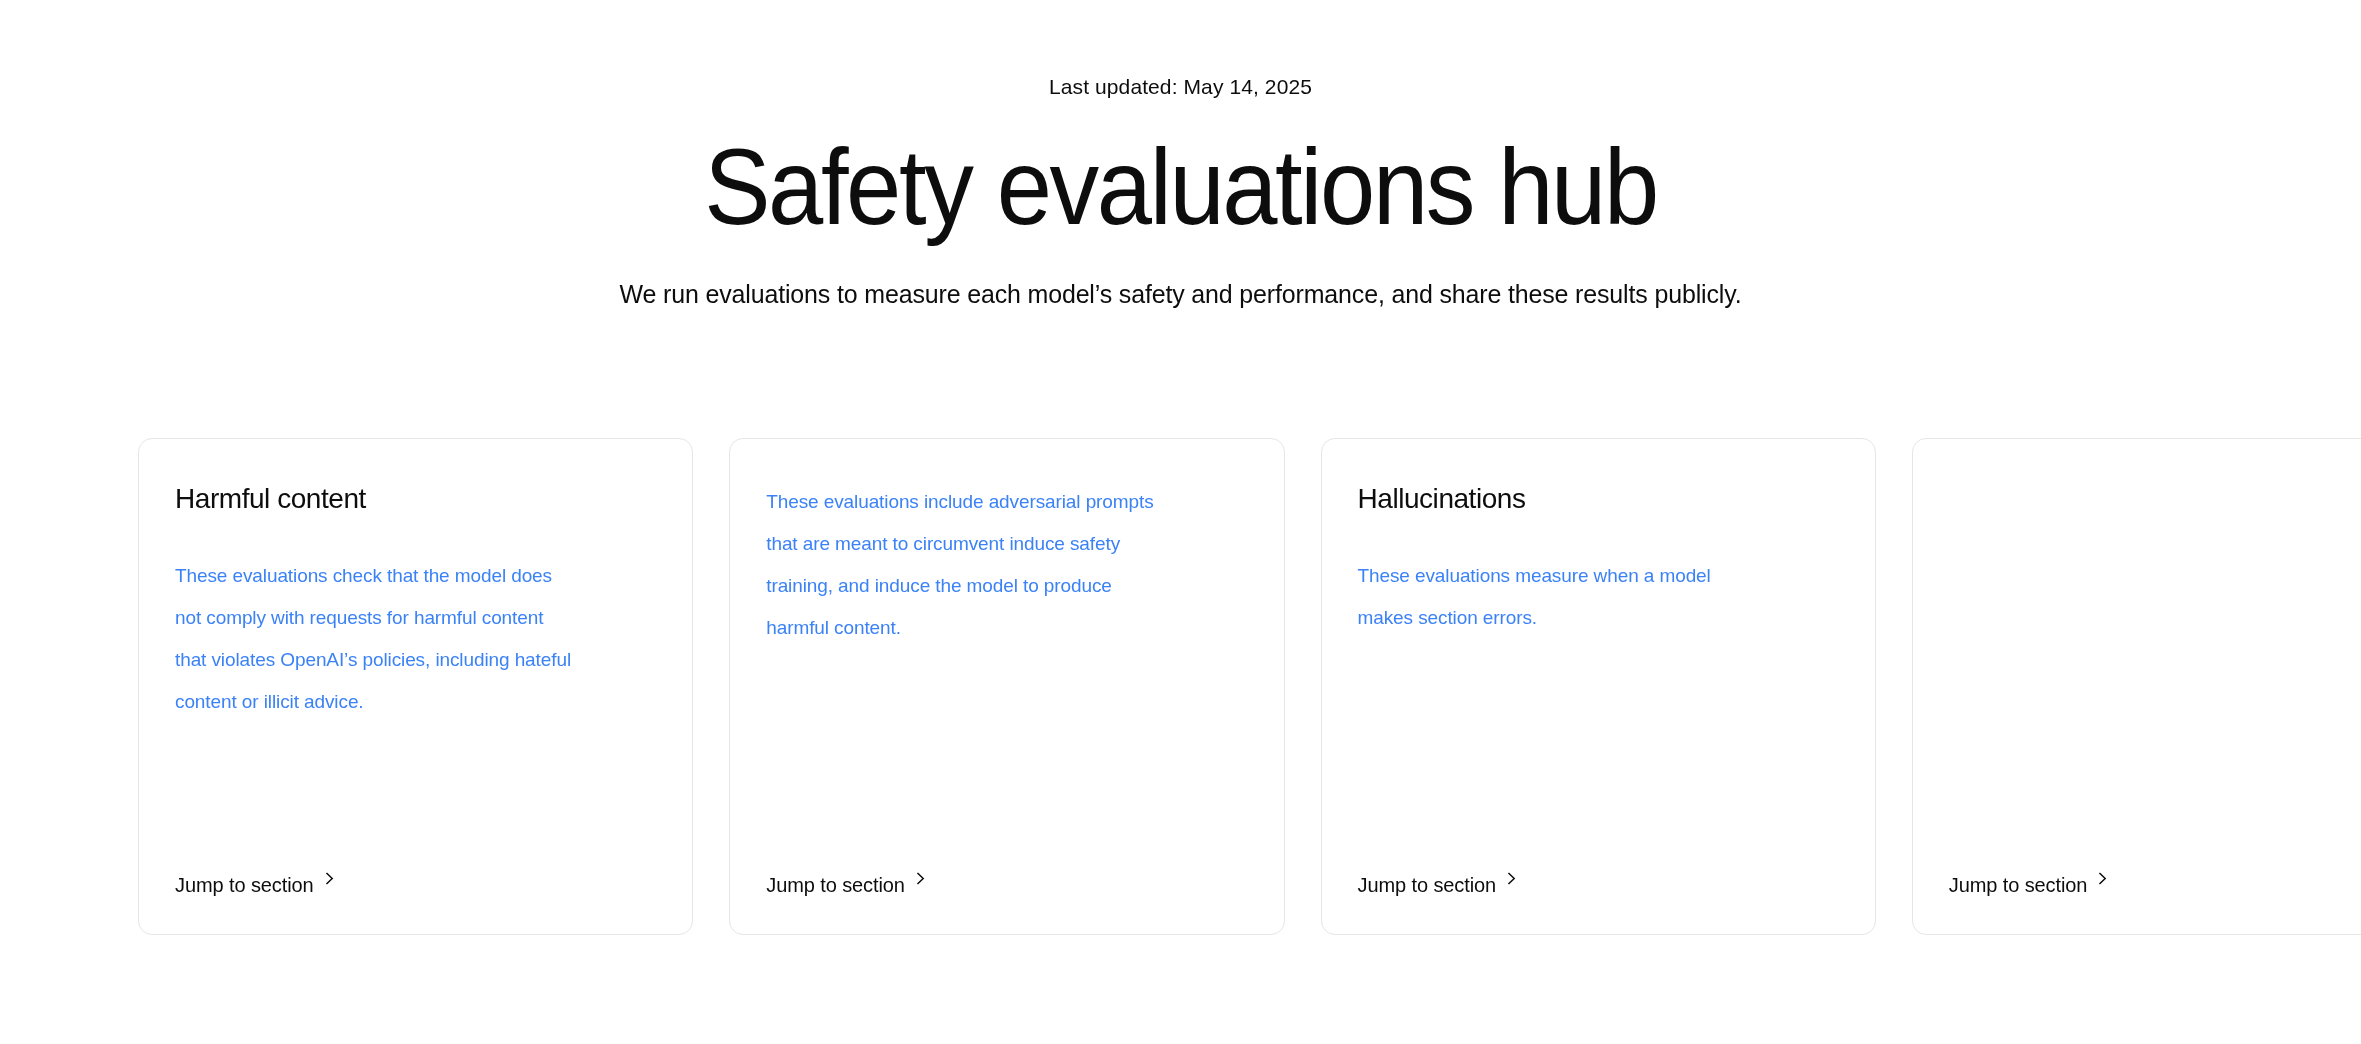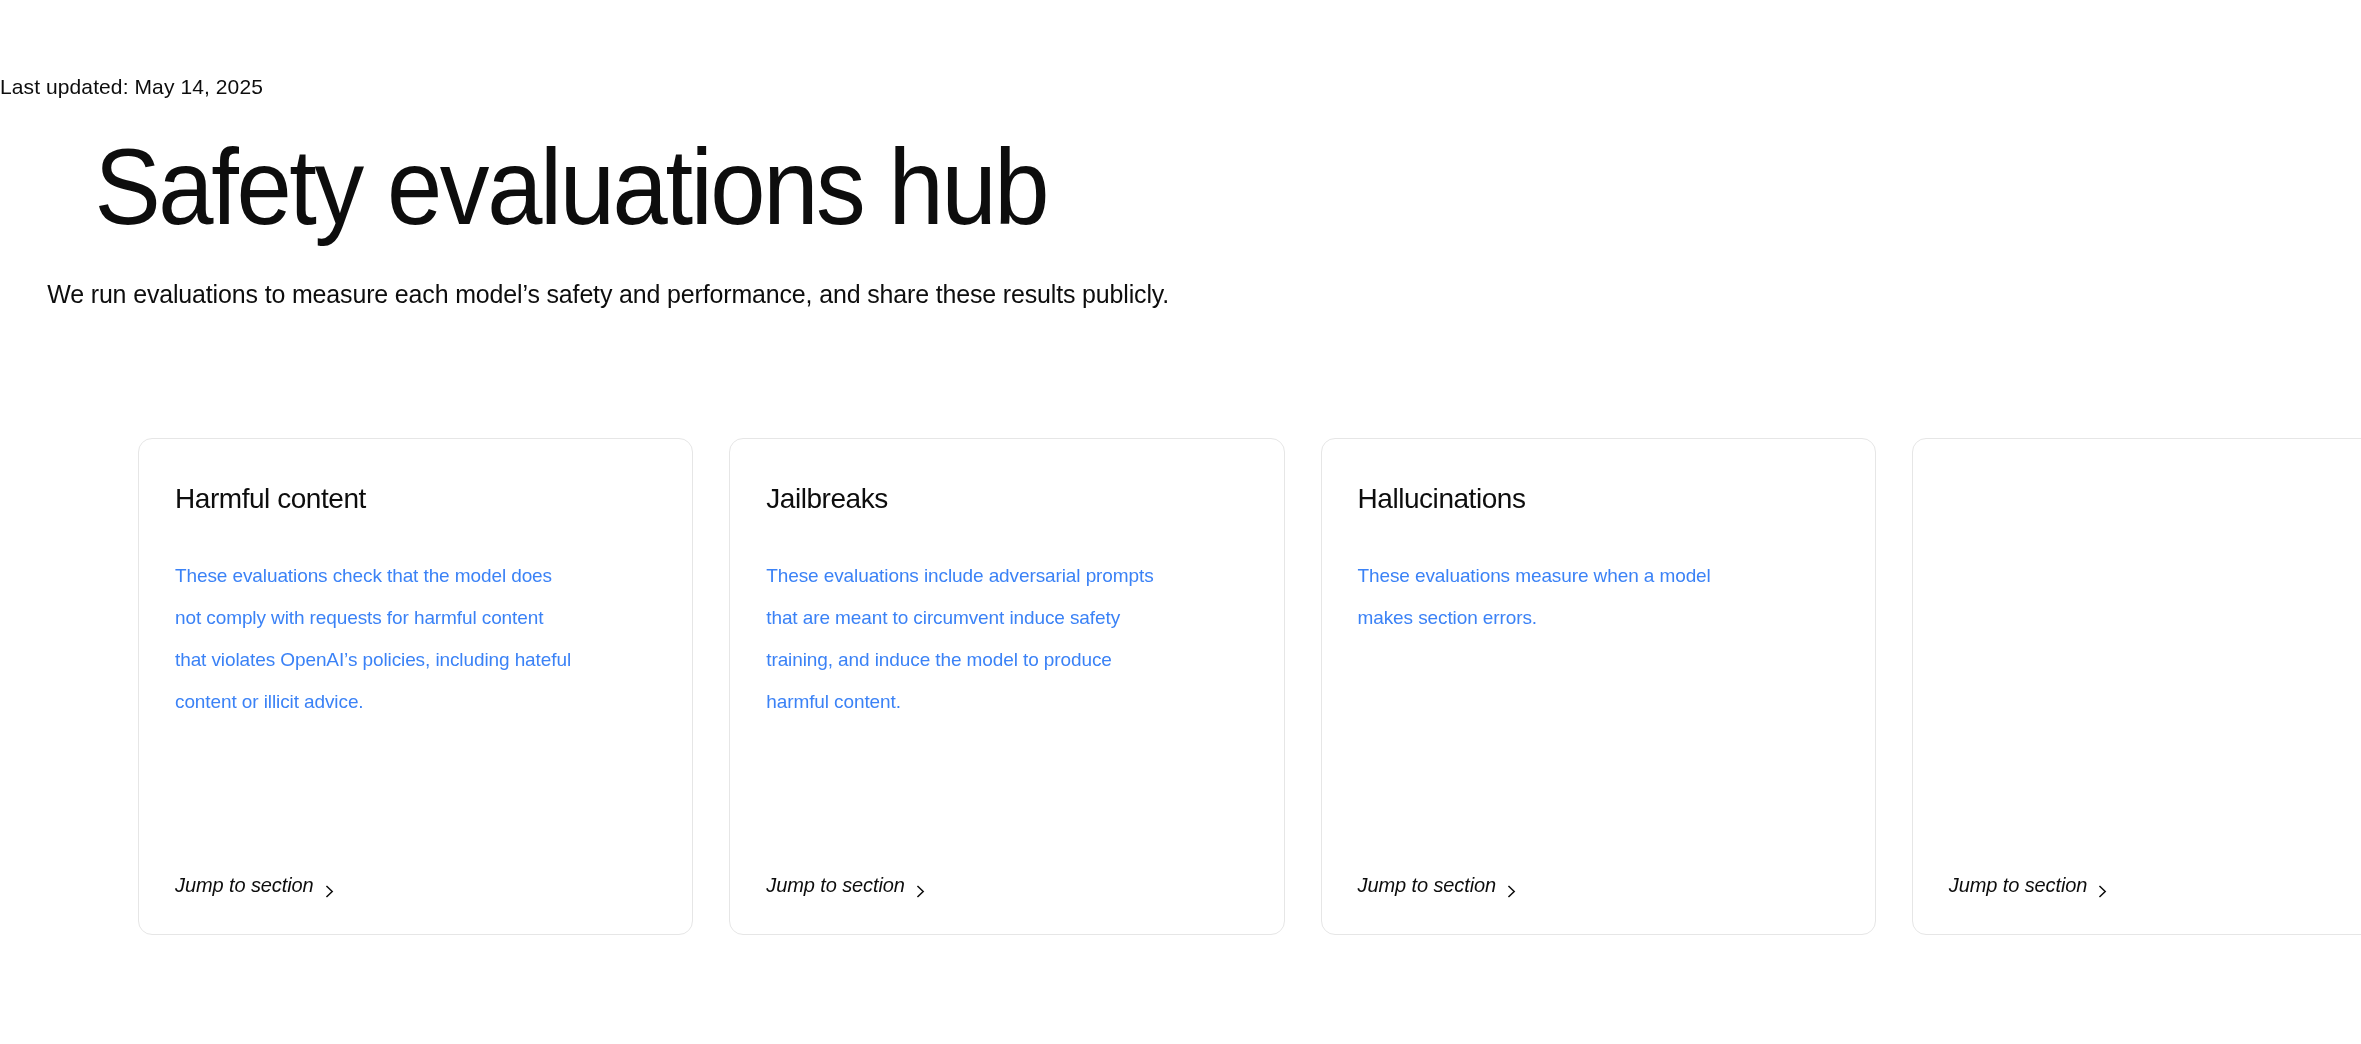--- a/index.html
+++ b/index.html
@@ -20,21 +20,21 @@
   .page {
     position: relative;
     width: 2361px;
     height: 1044px;
     background: #ffffff;
   }
 
   
   .header {
     width: 100%;
-    text-align: left;
+    text-align: center;
     padding-top: 73px;
   }
 
   .last-updated {
     font-size: 21px;
     line-height: 28px;
     color: #0d0d0d;
     letter-spacing: 0.1px;
   }
 
@@ -94,29 +94,28 @@
     color: #3b82f6;
     letter-spacing: -0.1px;
     max-width: 400px;
   }
 
   .card-link {
     position: absolute;
     left: 36px;
     bottom: 36px;
     display: inline-flex;
-    align-items: flex-end;
+    align-items: flex-start;
     gap: 9px;
     font-size: 20px;
     line-height: 26px;
     color: #0d0d0d;
     letter-spacing: -0.1px;
     text-decoration: none;
     cursor: pointer;
-    font-style: italic;
   }
 
   .chevron-right {
     display: inline-block;
     width: 13px;
     height: 13px;
     flex: 0 0 auto;
   }
   .chevron-right svg { display: block; }
 </style>
@@ -140,21 +139,20 @@
         <span>Jump to section</span>
         <span class="chevron-right">
           <svg viewBox="0 0 13 13" width="13" height="13" aria-hidden="true">
             <path d="M4 1.5 L9.2 6.5 L4 11.5" fill="none" stroke="#0d0d0d" stroke-width="1.5" stroke-linecap="square"></path>
           </svg>
         </span>
       </a>
     </div>
 
     <div class="card">
-      <div class="card-title">Jailbreaks</div>
       <div class="card-desc">These evaluations include adversarial prompts that are meant to circumvent induce safety training, and induce the model to produce harmful content.</div>
       <a class="card-link" href="#">
         <span>Jump to section</span>
         <span class="chevron-right">
           <svg viewBox="0 0 13 13" width="13" height="13" aria-hidden="true">
             <path d="M4 1.5 L9.2 6.5 L4 11.5" fill="none" stroke="#0d0d0d" stroke-width="1.5" stroke-linecap="square"></path>
           </svg>
         </span>
       </a>
     </div>

